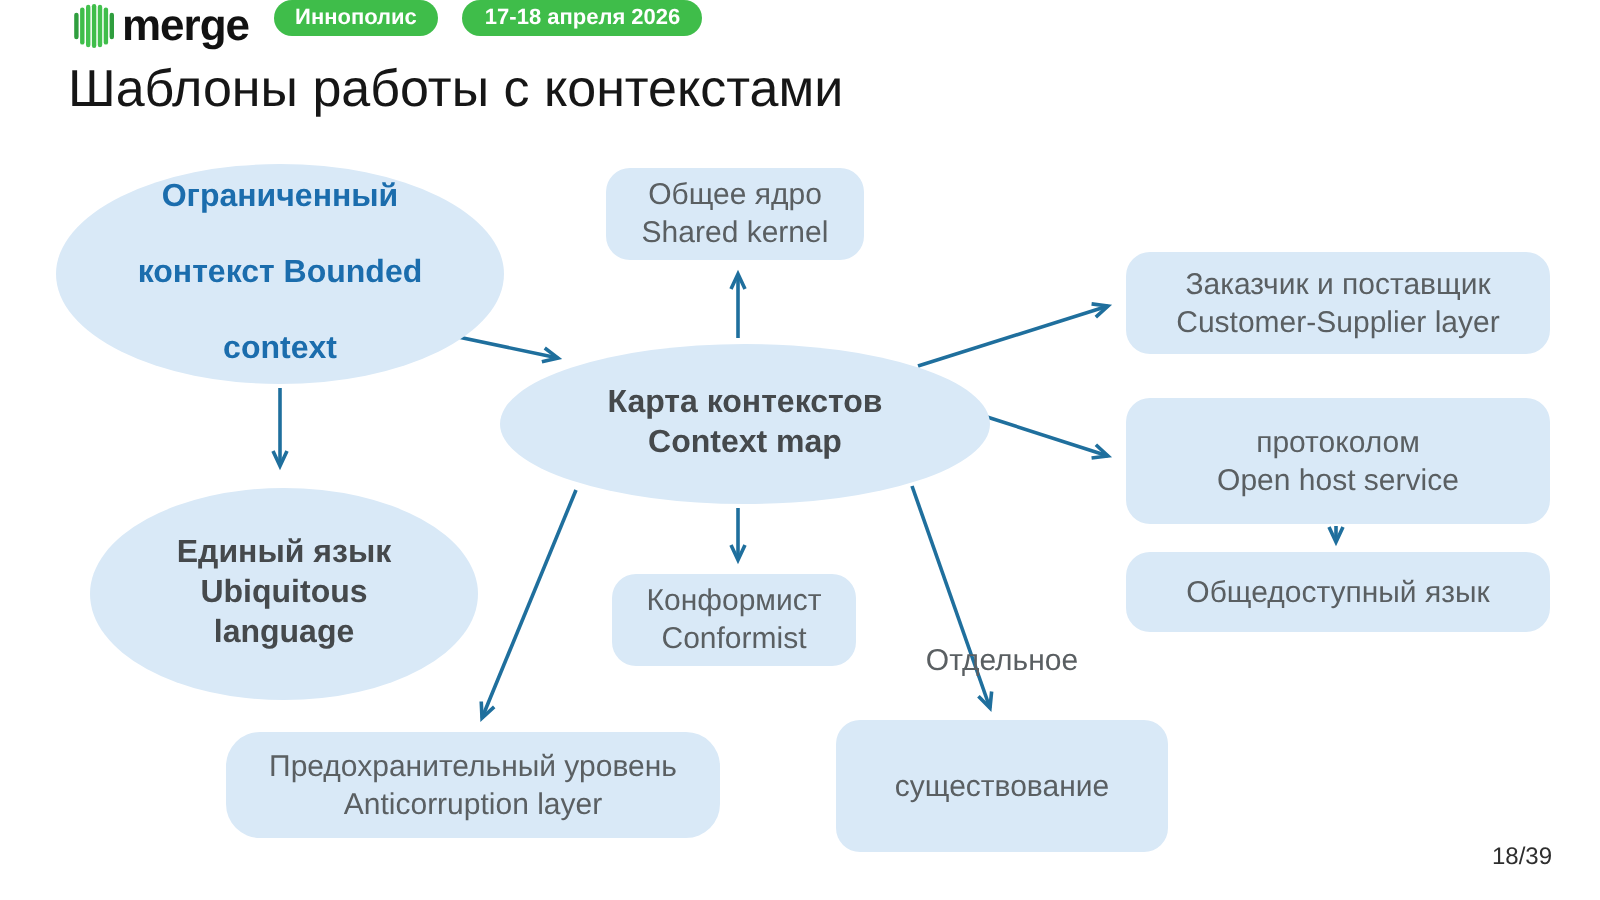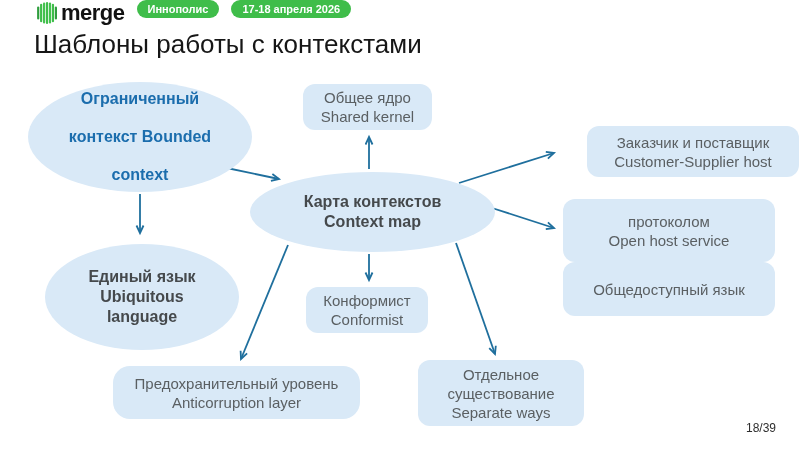--- a/index.html
+++ b/index.html
@@ -91,51 +91,51 @@
   <div class="node rect" style="left:303px;top:84px;width:129px;height:46px;">
     <span>Общее ядро</span>
     <span>Shared kernel</span>
   </div>
 
   <div class="node ellipse" style="left:250px;top:172px;width:245px;height:80px;">
     <span>Карта контекстов</span>
     <span>Context map</span>
   </div>
 
-  <div class="node rect" style="left:563px;top:126px;width:212px;height:51px;margin-left:24px;">
+  <div class="node rect" style="left:563px;top:126px;width:212px;height:51px;">
     <span>Заказчик и поставщик</span>
-    <span>Customer-Supplier host</span>
+    <span>Customer-Supplier layer</span>
   </div>
 
   <div class="node rect" style="left:563px;top:199px;width:212px;height:63px;">
     <span>протоколом</span>
     <span>Open host service</span>
   </div>
 
-  <div class="node rect" style="left:563px;top:262px;width:212px;height:54px;">
+  <div class="node rect" style="left:563px;top:276px;width:212px;height:40px;">
     <span>Общедоступный язык</span>
   </div>
 
   <div class="node ellipse" style="left:45px;top:244px;width:194px;height:106px;">
     <span>Единый язык</span>
     <span>Ubiquitous</span>
     <span>language</span>
   </div>
 
   <div class="node rect" style="left:306px;top:287px;width:122px;height:46px;">
     <span>Конформист</span>
     <span>Conformist</span>
   </div>
 
   <div class="node rect" style="left:113px;top:366px;width:247px;height:53px;border-radius:17px;">
     <span>Предохранительный уровень</span>
     <span>Anticorruption layer</span>
   </div>
 
-  <div class="node rect" style="left:418px;top:360px;width:166px;height:66px;">
+  <div class="node rect" style="left:418px;top:360px;width:166px;height:66px;gap:44px;">
     <span>Отдельное</span>
     <span>существование</span>
     <span>Separate ways</span>
   </div>
 
   <div class="page-num">18/39</div>
 
 </div>
 
 </body></html>

